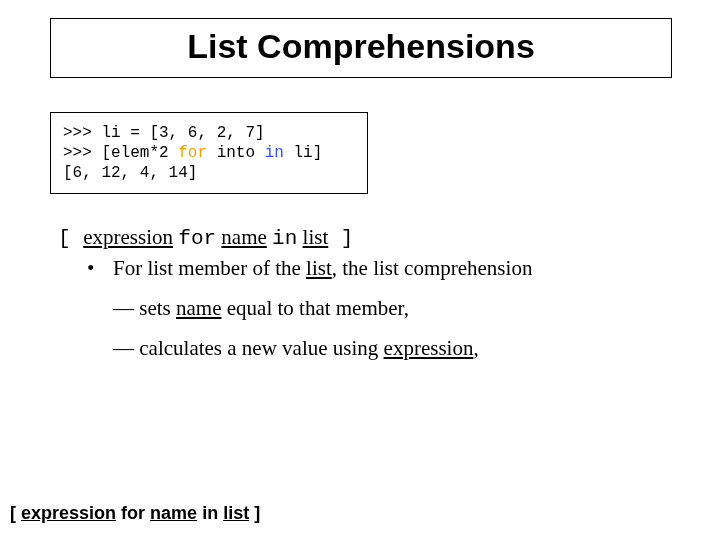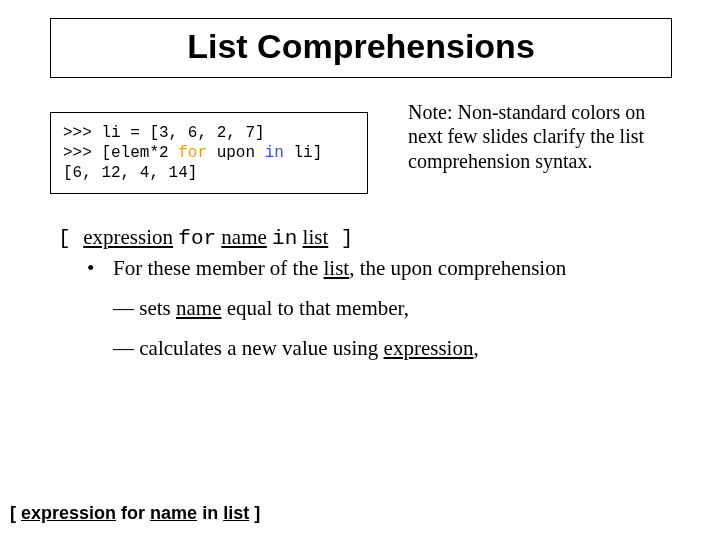--- a/index.html
+++ b/index.html
@@ -103,32 +103,31 @@
   }
 </style>
 </head>
 <body>
 
 <div class="slide">
 
   <div class="title-box">List Comprehensions</div>
 
   <div class="code-box"><span>&gt;&gt;&gt; </span><span>li = [3, 6, 2, 7]</span>
-<span>&gt;&gt;&gt; </span><span>[elem*2 </span><span class="kw-for">for</span><span> upon </span><span class="kw-in">in</span><span> li]</span>
+<span>&gt;&gt;&gt; </span><span>[elem*2 </span><span class="kw-for">for</span><span> into </span><span class="kw-in">in</span><span> li]</span>
 <span>[6, 12, 4, 14]</span></div>
 
-  <div class="note-box">Note: Non-standard colors on next few slides clarify the list comprehension syntax.</div>
 
   <div class="syntax-row">
     <span class="mono">[ </span><span class="ul">expression</span><span> </span><span class="mono">for</span><span> </span><span class="ul">name</span><span> </span><span class="mono">in</span><span> </span><span class="ul">list</span><span class="mono"> ]</span>
   </div>
 
   <div class="bullets">
     <div class="bullet">
-      <span>For these member of the </span><span class="ul">list</span><span>, the upon comprehension</span>
+      <span>For list member of the </span><span class="ul">list</span><span>, the list comprehension</span>
     </div>
     <div class="sub">
       <span>—  sets </span><span class="ul">name</span><span> equal to that member,</span>
     </div>
     <div class="sub">
       <span>— calculates a new value using </span><span class="ul">expression</span><span>,</span>
     </div>
   </div>
 
   <div class="bottom-syntax">

